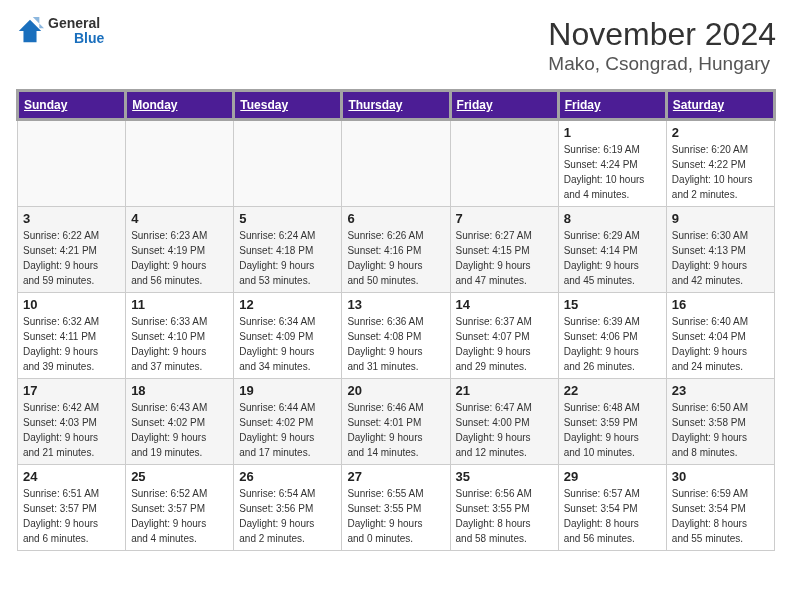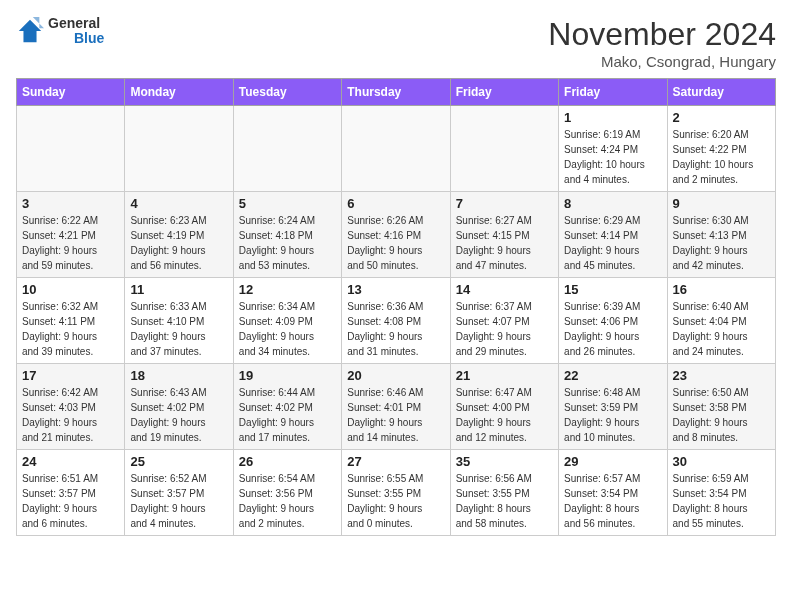--- a/index.html
+++ b/index.html
@@ -7,50 +7,51 @@
       font-family: Arial, sans-serif;
       background: #fff;
       width: 792px;
       min-height: 612px;
       padding: 16px;
     }
     .header {
       display: flex;
       justify-content: space-between;
       align-items: flex-start;
-      margin-bottom: 8px;
+      margin-bottom: 14px;
     }
     .logo {
       display: flex;
       align-items: center;
       gap: 4px;
     }
     .logo-text-general { font-size: 14px; color: #333; font-weight: bold; }
     .logo-text-blue { font-size: 14px; color: #1a6fbd; font-weight: bold; padding-left: 26px; }
     .logo-icon {
       width: 28px; height: 28px;
       position: relative;
     }
     .logo-icon svg { width: 28px; height: 28px; }
-    .title-section { text-align: right; }
+    .title-section { text-align: left; }
     .month-title { font-size: 32px; color: #333; font-weight: normal; }
-    .location { font-size: 15px; color: #555; }
+    .location { font-size: 19px; color: #555; }
     table {
       width: 100%;
       border-collapse: collapse;
       table-layout: fixed;
     }
     thead tr th {
-      background-color: #8b5cf6;
+      background-color: #4c1d95;
       color: #fff;
       font-size: 12px;
       font-weight: bold;
       padding: 6px 5px;
-      border: 1px solid #a3a3a3;
+      border: 3px solid #a3a3a3;
       text-align: left;
+      text-decoration: underline;
     }
     tbody tr td {
       border: 1px solid #ccc;
       vertical-align: top;
       padding: 4px 5px;
       font-size: 10px;
       color: #333;
       height: 80px;
       background: #fff;
     }

